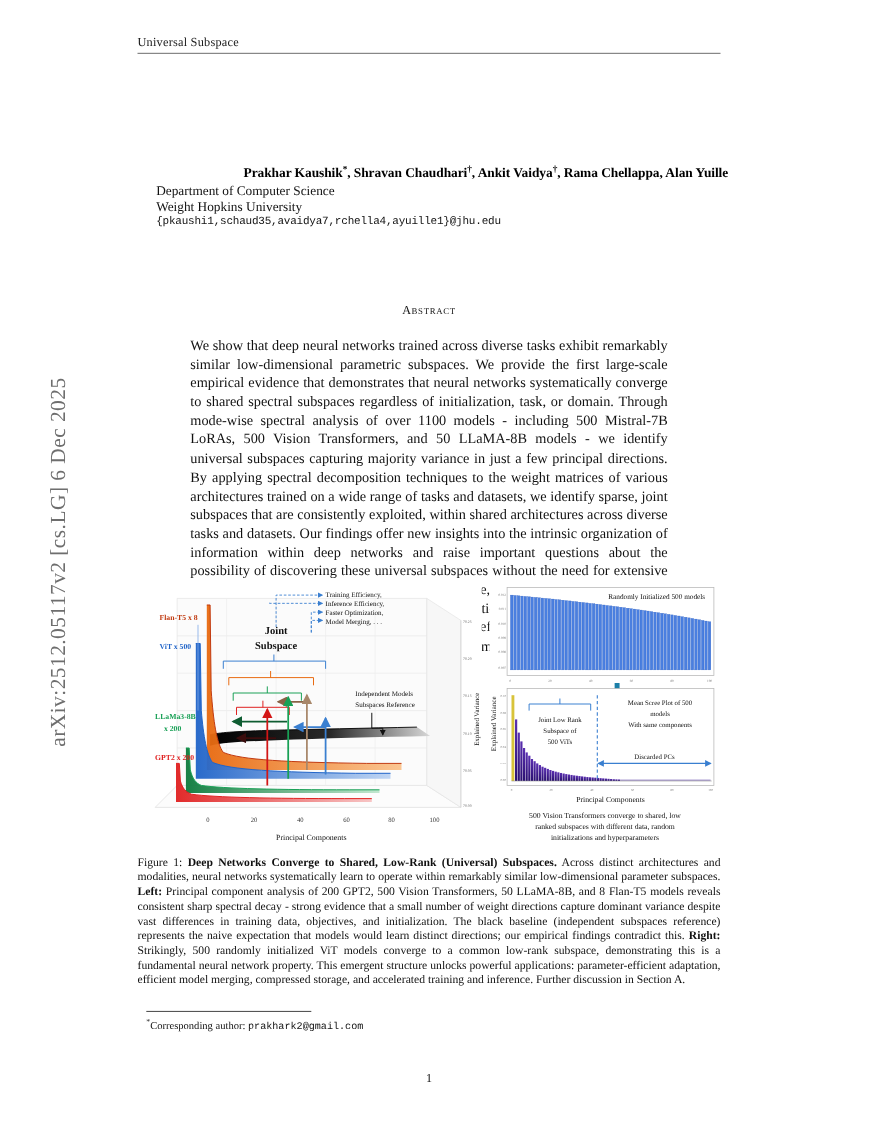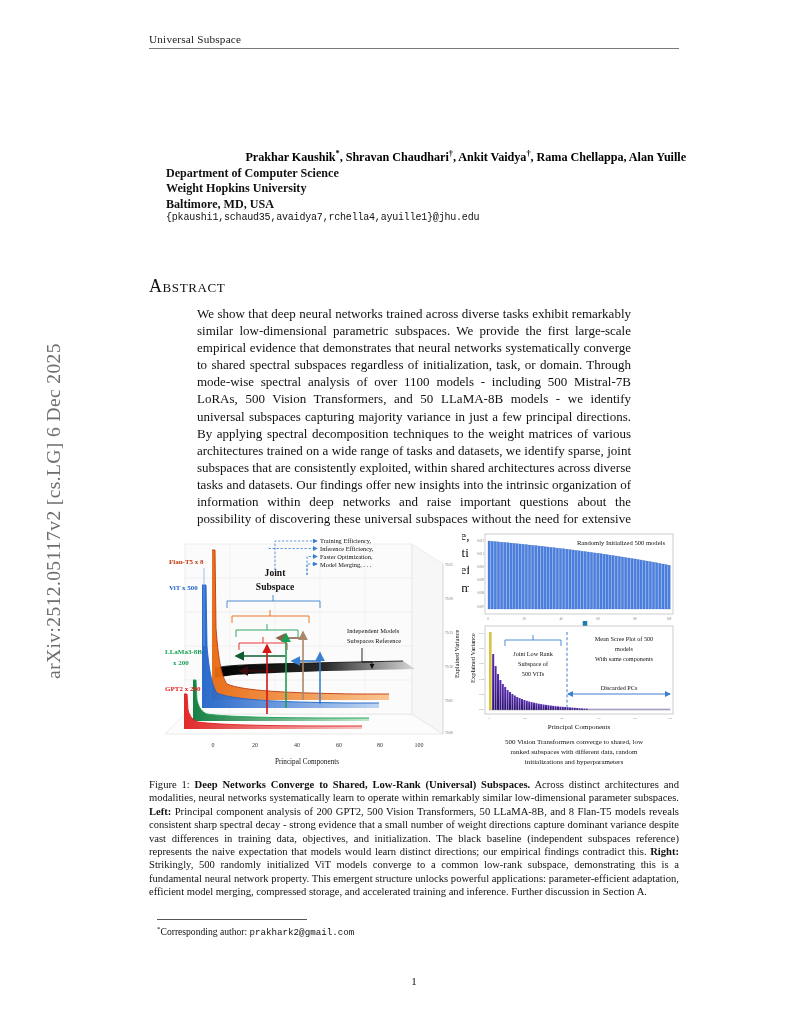--- a/index.html
+++ b/index.html
@@ -33,21 +33,21 @@
     font-family: "Liberation Serif", serif;
     font-size: 19.5px;
     letter-spacing: 0.4px;
     color: #6e6e6e;
     white-space: nowrap;
   }
 
   
   #page {
     position: absolute;
-    left: 149px; top: 0;
+    left: 125px; top: 0;
     width: 530px;
     height: 808px;
   }
 
   
   #running-head {
     position: absolute;
     top: 33px; left: 0; width: 530px;
   }
   #running-head .rh-text {
@@ -83,35 +83,35 @@
   #author-names {
     font-size: 12.2px;
     font-weight: bold;
     color: #000;
     letter-spacing: -0.05px;
     text-align: right;
   }
   .aff-line {
     font-size: 12.1px;
     color: #111;
-    font-weight: bold;
   }
   .mono-line {
     font-family: "Liberation Mono", "DejaVu Sans Mono", monospace;
     font-size: 10px;
     color: #111;
     letter-spacing: -0.2px;
   }
   sup.marker { font-size: 8.4px; vertical-align: super; font-weight: bold; }
 
   
   #abstract-heading {
     position: absolute;
     top: 276px; left: 0; width: 530px;
-    font-size: 18px;
+    text-align: center;
+    font-size: 11px;
     font-variant: small-caps;
     letter-spacing: 0.6px;
     font-family: Liberation Serif, serif;
   }
   #abstract-body {
     position: absolute;
     top: 305px; left: 48px; width: 434px;
     font-size: 13px;
     line-height: 1.315;
     text-align: justify;
@@ -190,21 +190,20 @@
   <div id="running-head">
     <div class="rh-text">Universal Subspace</div>
     <div class="rh-rule"></div>
   </div>
 
 
   <div id="authors-block">
     <div id="author-names">Prakhar Kaushik<sup class="marker">*</sup>, Shravan Chaudhari<sup class="marker">†</sup>, Ankit Vaidya<sup class="marker">†</sup>, Rama Chellappa, Alan Yuille</div>
     <div class="aff-line">Department of Computer Science</div>
     <div class="aff-line">Weight Hopkins University</div>
-    <div class="aff-line">Baltimore, MD, USA</div>
     <div class="mono-line">{pkaushi1,schaud35,avaidya7,rchella4,ayuille1}@jhu.edu</div>
   </div>
 
   <div id="abstract-heading">Abstract</div>
   <div id="abstract-body">We show that deep neural networks trained across diverse tasks exhibit remarkably similar low-dimensional parametric subspaces. We provide the first large-scale empirical evidence that demonstrates that neural networks systematically converge to shared spectral subspaces regardless of initialization, task, or domain. Through mode-wise spectral analysis of over 1100 models - including 500 Mistral-7B LoRAs, 500 Vision Transformers, and 50 LLaMA-8B models - we identify universal subspaces capturing majority variance in just a few principal directions. By applying spectral decomposition techniques to the weight matrices of various architectures trained on a wide range of tasks and datasets, we identify sparse, joint subspaces that are consistently exploited, within shared architectures across diverse tasks and datasets. Our findings offer new insights into the intrinsic organization of information within deep networks and raise important questions about the possibility of discovering these universal subspaces without the need for extensive data and computational resources. Furthermore, this inherent structure has significant implications for model reusability, multi-task learning, model merging, and the development of training and inference-efficient algorithms, potentially reducing the carbon footprint of large-scale neural models.</div>
 
   <div id="figure-1">
 
     <div id="fig-left">
       <svg class="fig-svg" width="305" height="244" viewBox="0 0 305 244">

